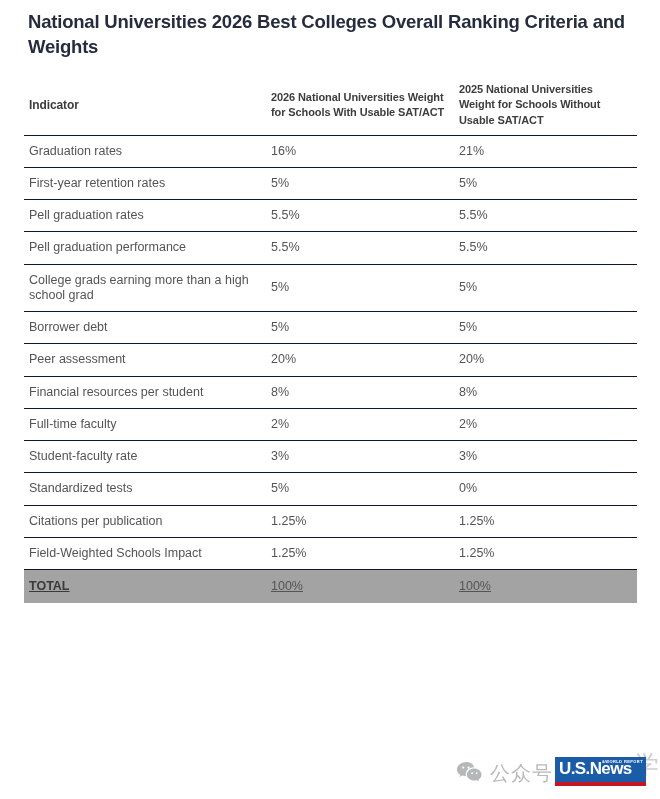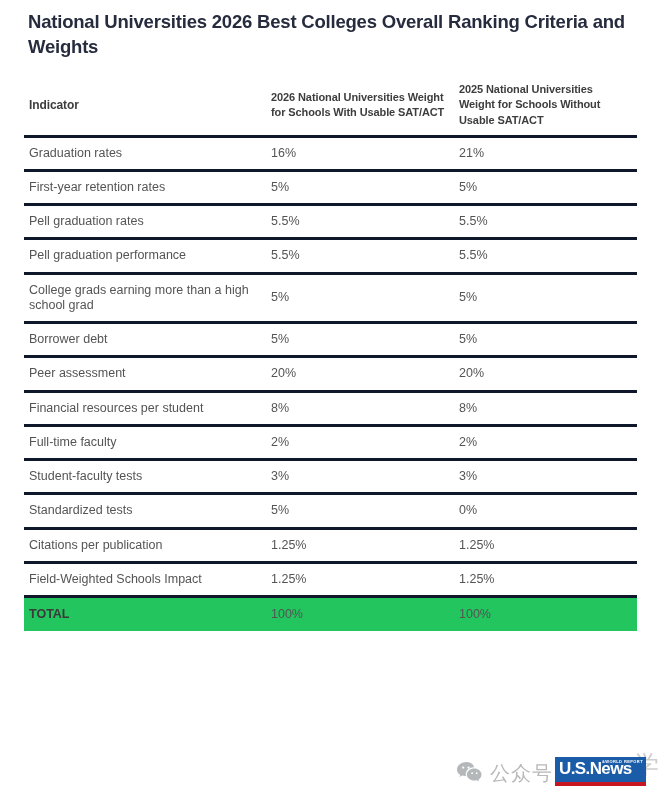--- a/index.html
+++ b/index.html
@@ -39,25 +39,26 @@
     padding: 7px 8px 7px 5px;
   }
   thead th:first-child { font-size: 12px; }
   tbody td {
     text-align: left;
     vertical-align: middle;
     font-size: 12.5px;
     color: #545454;
     line-height: 1.22;
     padding: 8px 10px 8px 5px;
-    border-top: 3px solid #0f172a;
+    border-top: 1px solid #0f172a;
   }
   tbody tr.total-row td {
-    background: #22c55e;
+    background: #a3a3a3;
     padding: 9px 10px 9px 5px;
+    text-decoration: underline;
   }
   tbody tr.total-row td:first-child {
     font-weight: 700;
     color: #3a3a3a;
   }
   
   .watermark {
     position: absolute;
     right: 14px;
     bottom: 11px;
@@ -172,21 +173,21 @@
         <td>Financial resources per student</td>
         <td>8%</td>
         <td>8%</td>
       </tr>
       <tr>
         <td>Full-time faculty</td>
         <td>2%</td>
         <td>2%</td>
       </tr>
       <tr>
-        <td>Student-faculty tests</td>
+        <td>Student-faculty rate</td>
         <td>3%</td>
         <td>3%</td>
       </tr>
       <tr>
         <td>Standardized tests</td>
         <td>5%</td>
         <td>0%</td>
       </tr>
       <tr>
         <td>Citations per publication</td>

